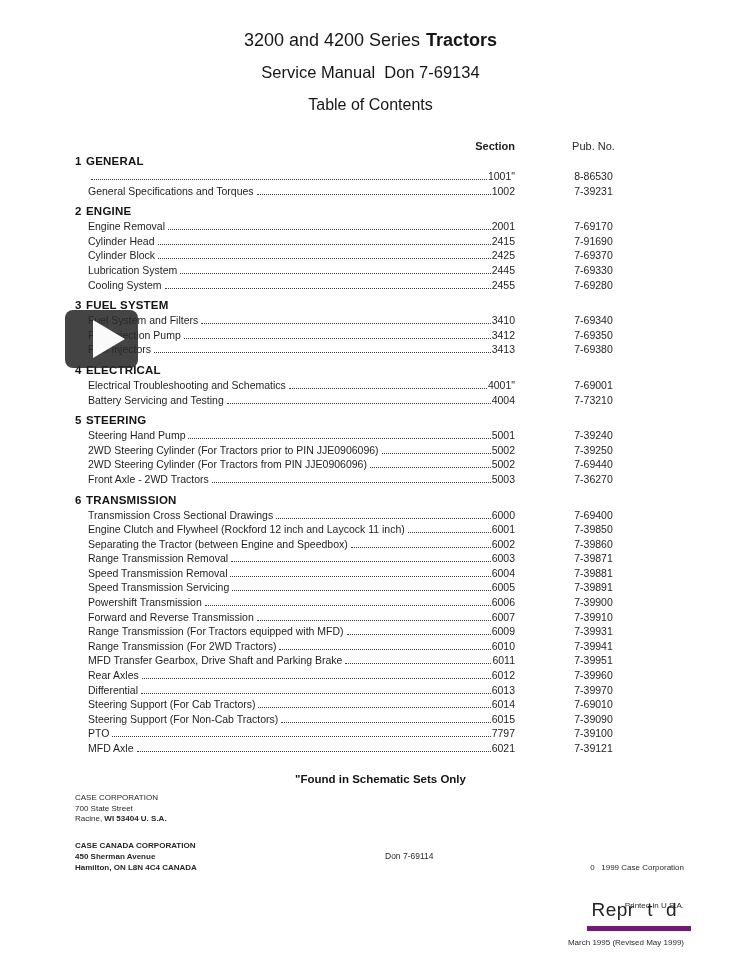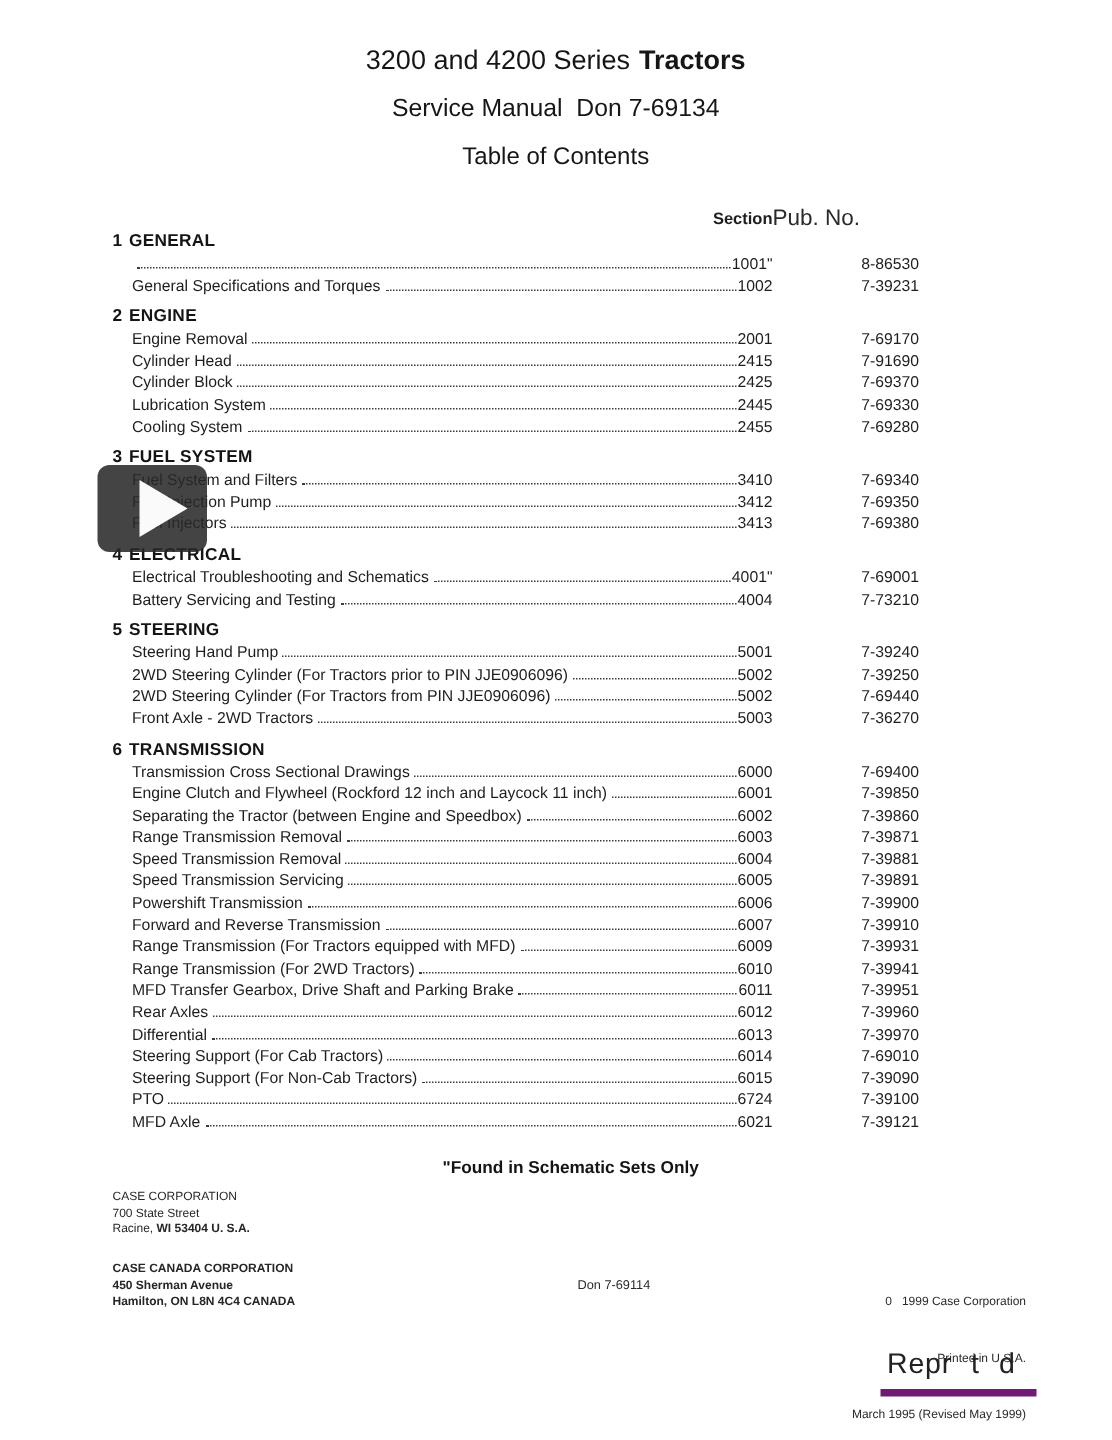--- a/index.html
+++ b/index.html
@@ -12,21 +12,21 @@
   
   .t1,.t2,.t3 { position:absolute; left:0; width:741px; text-align:center; white-space:pre; color:#161616; }
   .t1 { top:30px;  font-size:18px; }
   .t1 .bold { font-weight:bold; margin-left:6px; }
   .t2 { top:63px;  font-size:16.5px; }
   .t3 { top:96px;  font-size:16px; }
   
   .toc { position:absolute; left:75px; top:139px; width:597px; font-size:10.5px; }
   .toc-colhead { display:flex; line-height:14px; }
   .colhead-section { flex:0 0 440px; text-align:right; font-weight:bold; font-size:11px; }
-  .colhead-pub { flex:1; text-align:left; font-size:15px; color:#2a2a2a; }
+  .colhead-pub { flex:1; text-align:center; font-size:11px; color:#2a2a2a; }
   .toc-section { margin-top:6px; }
   .toc-section:first-of-type { margin-top:1px; }
   .toc-heading { display:flex; font-weight:bold; font-size:11.5px; line-height:15px; color:#141414; }
   .h-num { flex:0 0 7px; }
   .h-name { margin-left:4px; letter-spacing:0.2px; }
   .toc-row { display:flex; line-height:14.6px; }
   .row-left { flex:0 0 440px; display:flex; align-items:baseline; padding-left:13px; box-sizing:border-box; }
   .row-title { white-space:nowrap; }
   .leader { flex:1; border-bottom:1px dotted #3d3d3d; margin:0 1px 3px 3px; min-width:8px; }
   .row-sec { white-space:nowrap; }
@@ -350,21 +350,21 @@
               <span class="row-title">Steering Support (For Non-Cab Tractors)</span>
               <span class="leader"></span>
               <span class="row-sec">6015</span>
             </span>
             <span class="row-pub">7-39090</span>
           </div>
           <div class="toc-row">
             <span class="row-left">
               <span class="row-title">PTO</span>
               <span class="leader"></span>
-              <span class="row-sec">6724</span>
+              <span class="row-sec">7797</span>
             </span>
             <span class="row-pub">7-39100</span>
           </div>
           <div class="toc-row">
             <span class="row-left">
               <span class="row-title">MFD Axle</span>
               <span class="leader"></span>
               <span class="row-sec">6021</span>
             </span>
             <span class="row-pub">7-39121</span>

